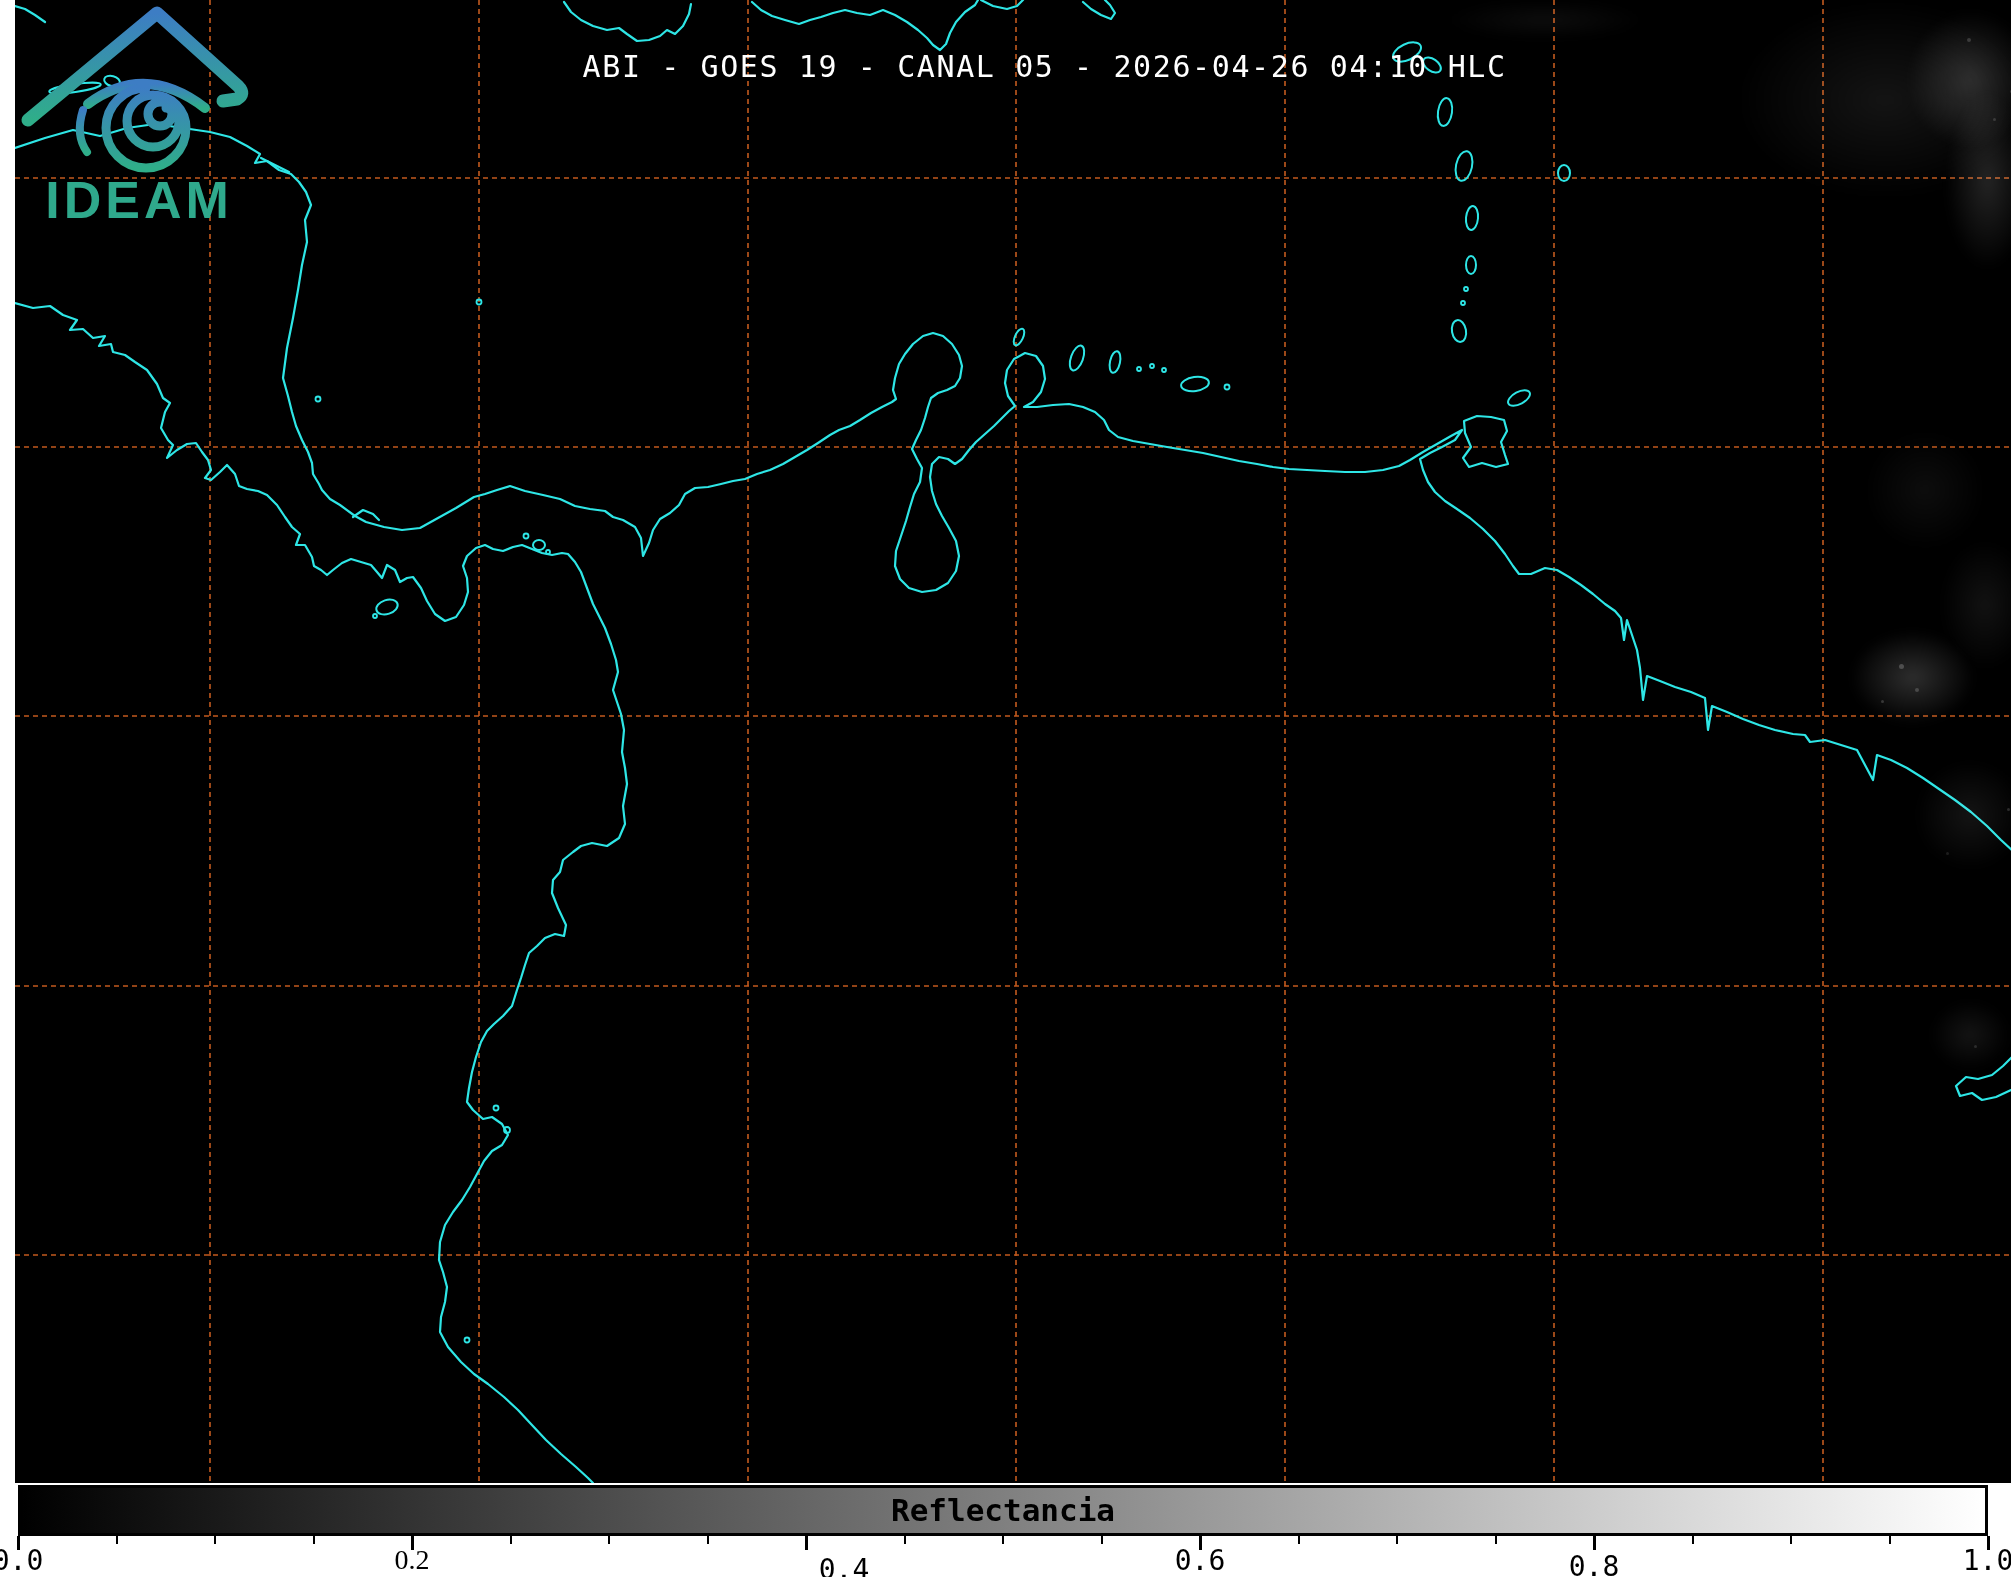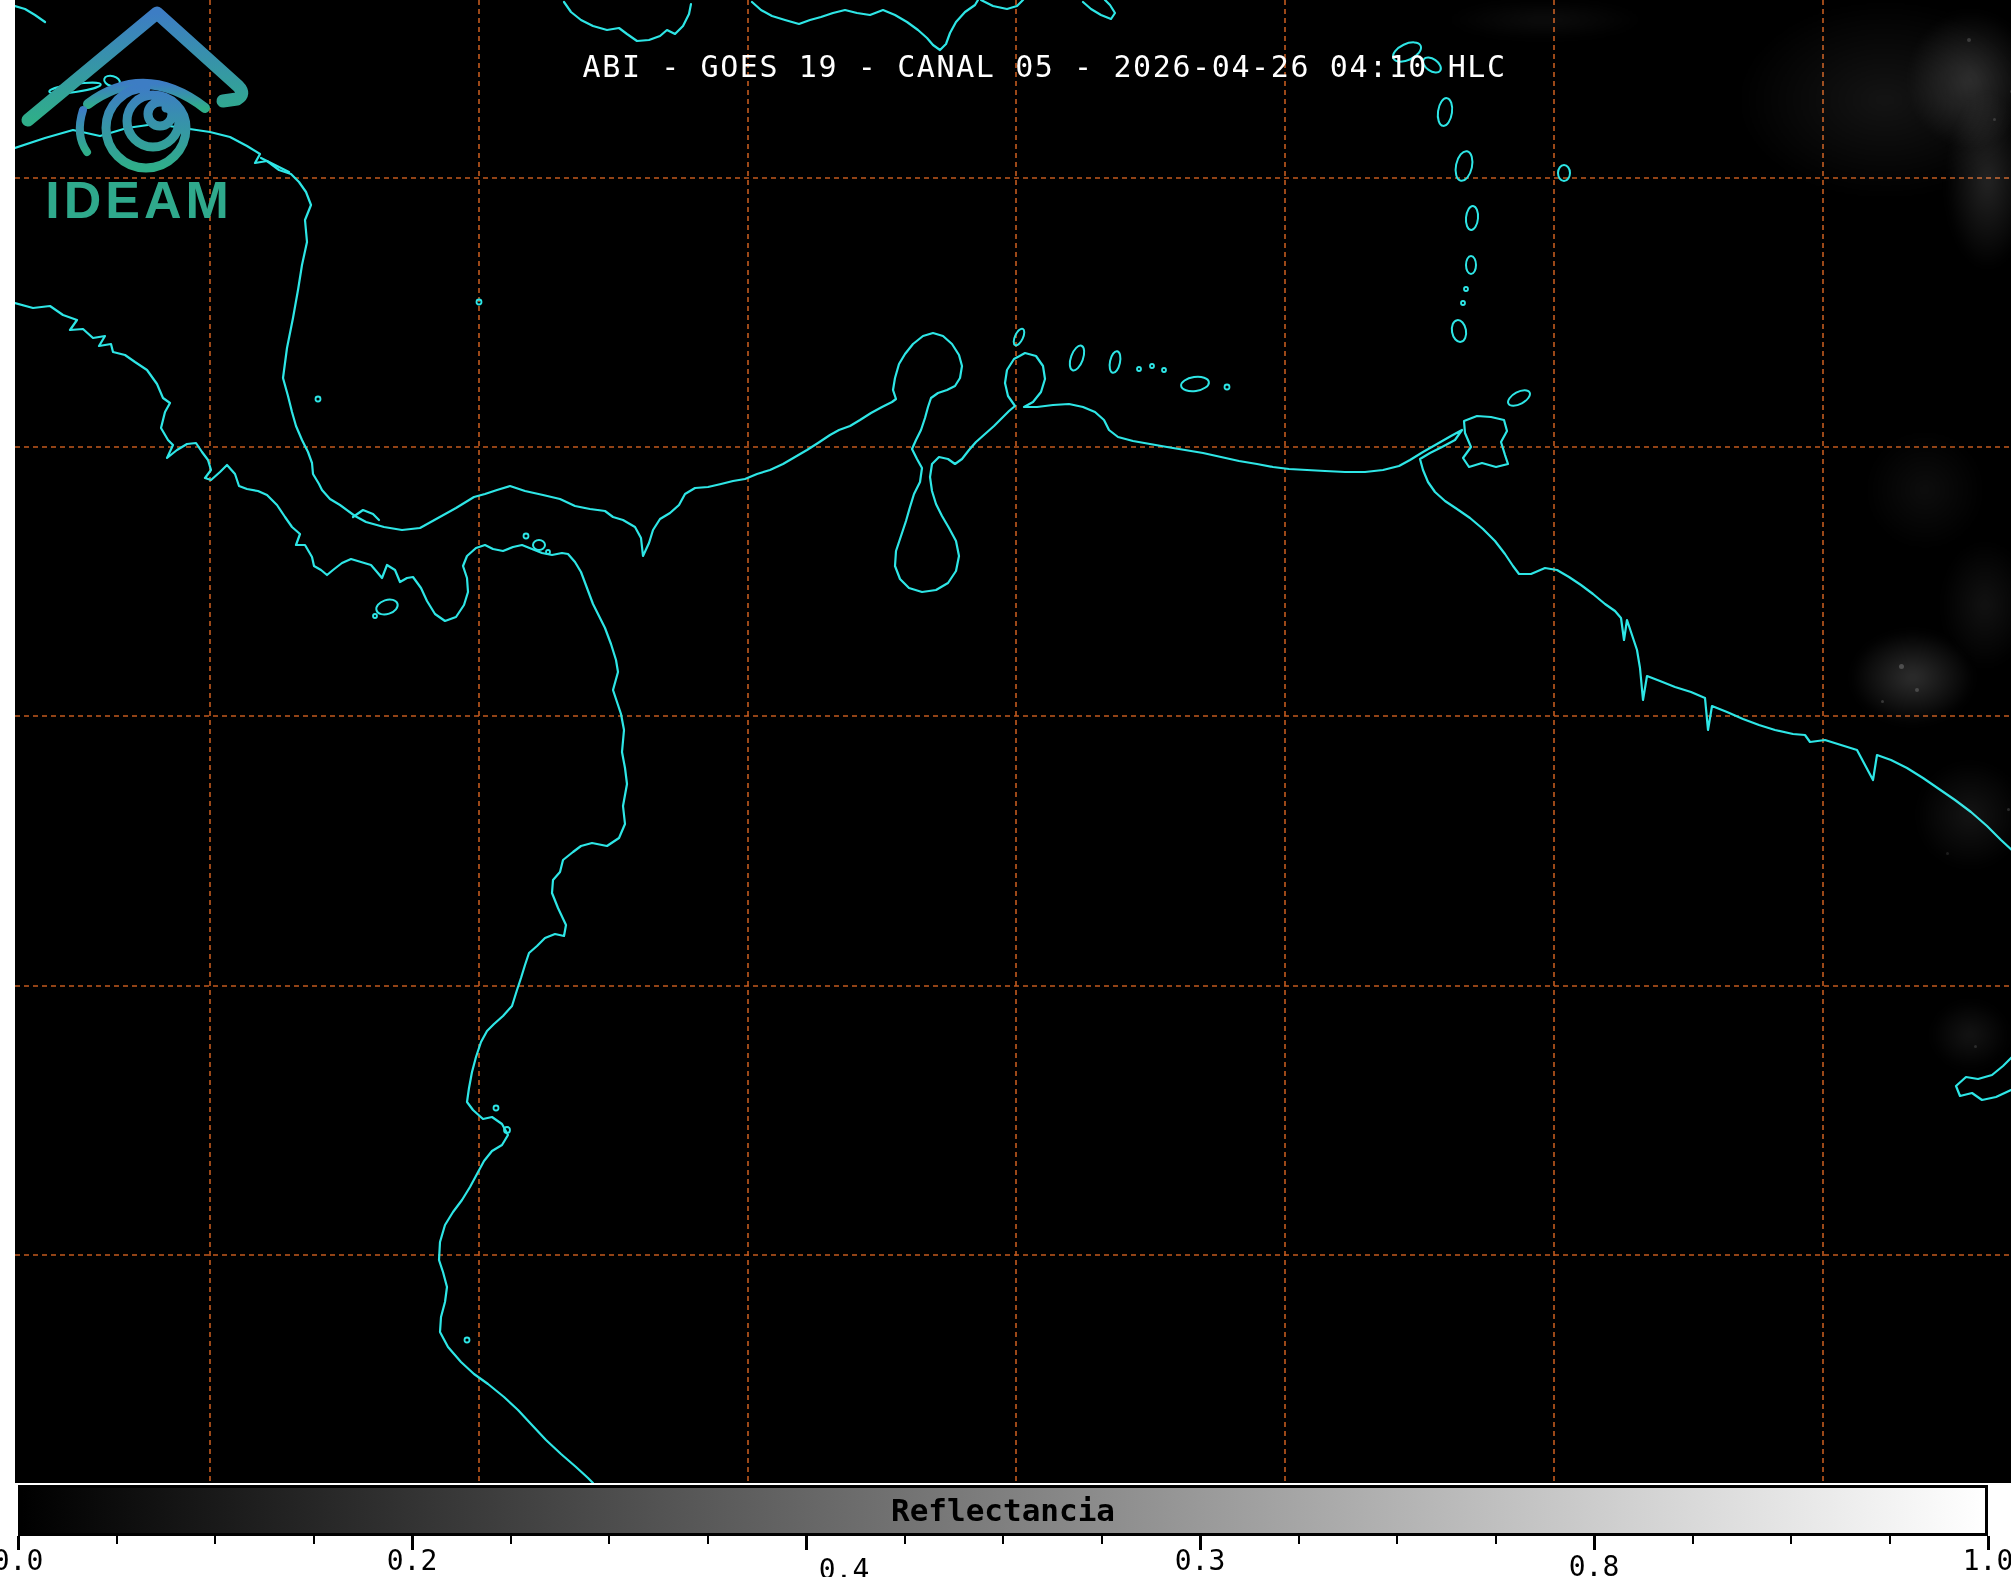--- a/index.html
+++ b/index.html
@@ -156,21 +156,21 @@
         <div class="tick minor" style="left: 1396px;"></div>
         <div class="tick minor" style="left: 1494.5px;"></div>
         <div class="tick major" style="left: 1593px;"></div>
         <div class="tick minor" style="left: 1691.5px;"></div>
         <div class="tick minor" style="left: 1790px;"></div>
         <div class="tick minor" style="left: 1888.5px;"></div>
         <div class="tick major" style="left: 1987px;"></div>
       </div>
     <div>
         <div class="tick-label" style="left: 18px;">0.0</div>
-        <div class="tick-label" style="left: 412px;">0.2</div>
+        <div class="tick-label" style="left: 412px; font-family: Liberation Serif, serif;">0.2</div>
         <div class="tick-label" style="left: 844px; margin-top: 9px;">0.4</div>
-        <div class="tick-label" style="left: 1200px;">0.3</div>
+        <div class="tick-label" style="left: 1200px;">0.6</div>
         <div class="tick-label" style="left: 1594px; margin-top: 6px;">0.8</div>
         <div class="tick-label" style="left: 1988px;">1.0</div>
       </div>
   </div>
 
 </div>
 
 </body></html>

